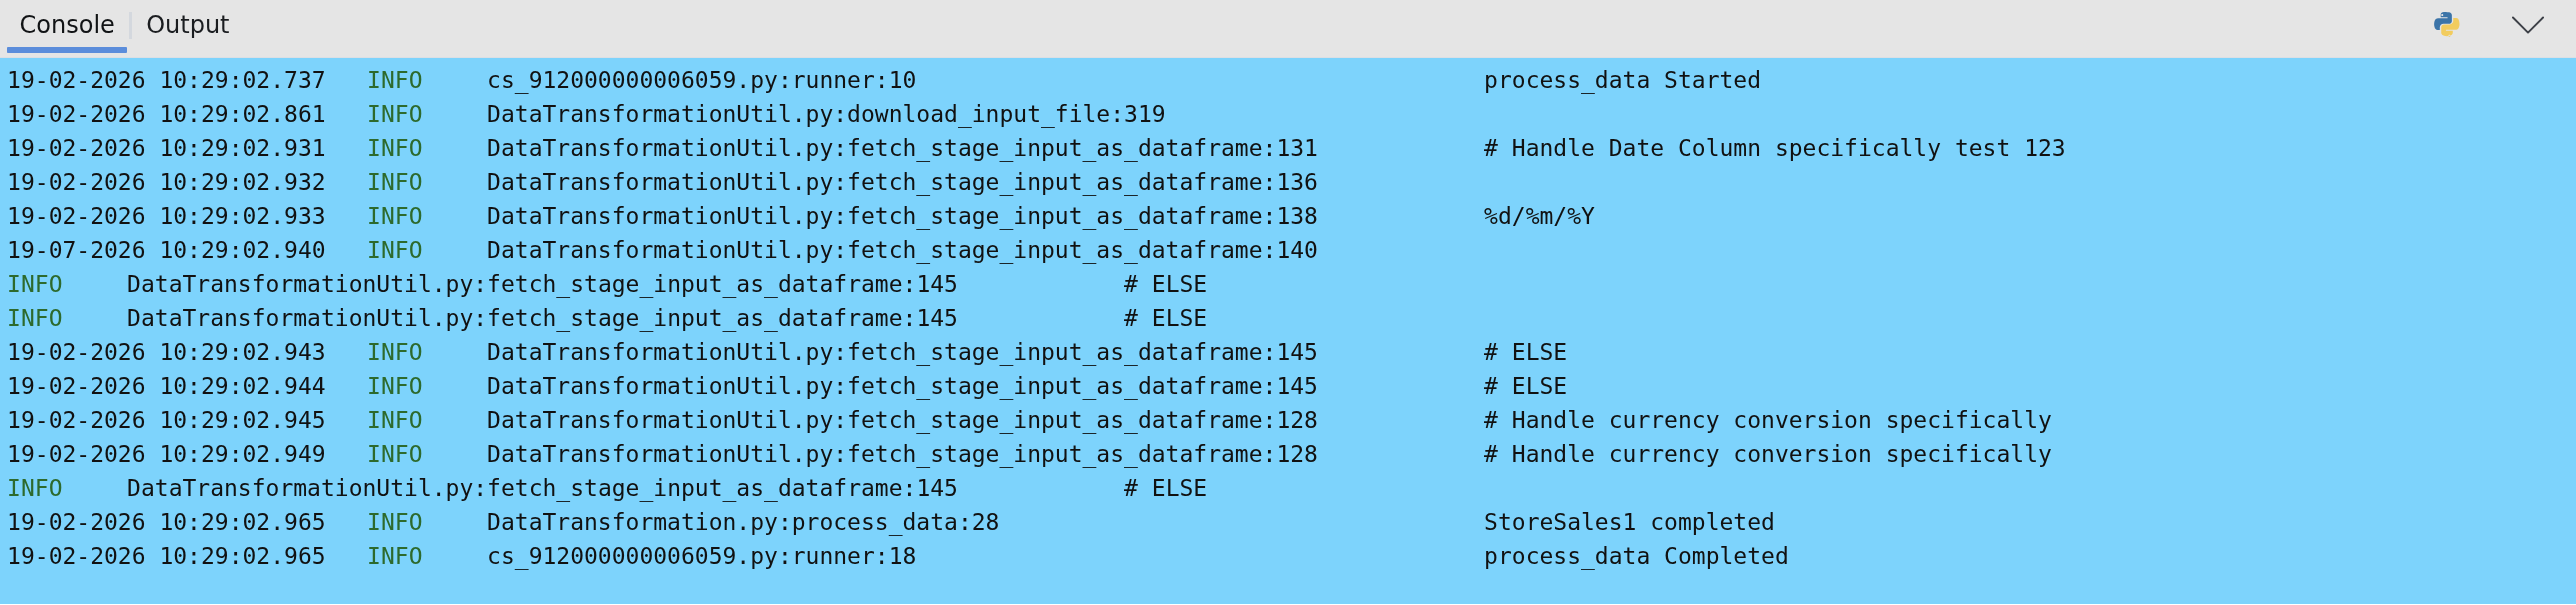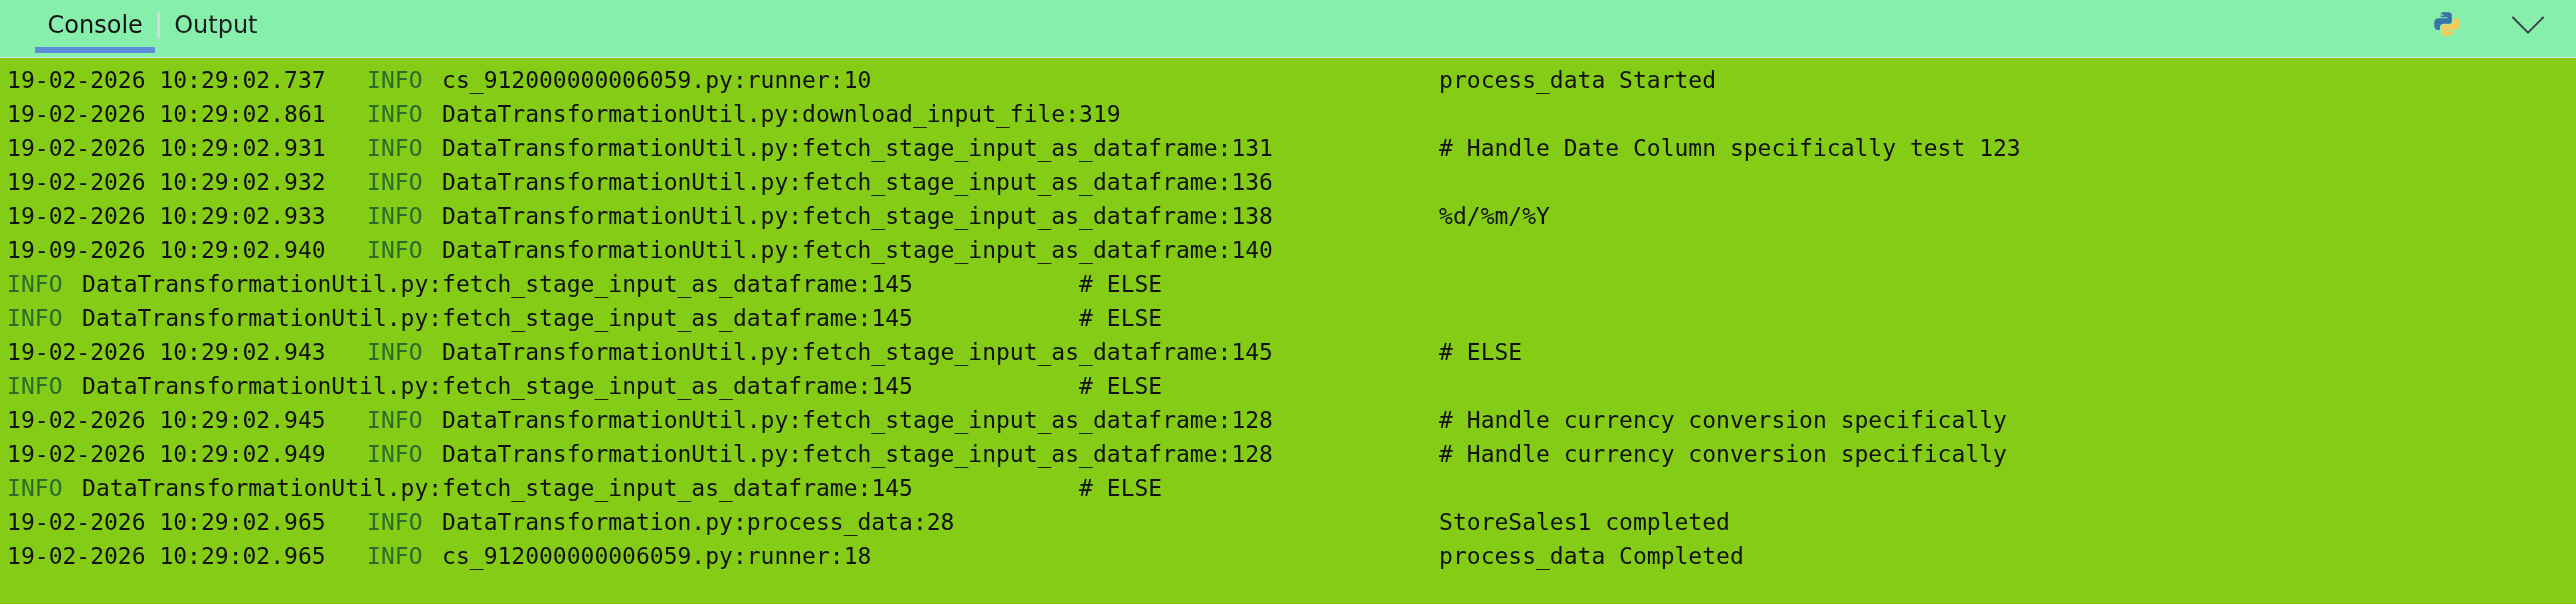--- a/index.html
+++ b/index.html
@@ -11,26 +11,25 @@
     width: 2576px;
     height: 605px;
     overflow: hidden;
     font-family: "DejaVu Sans", sans-serif;
   }
 
   
   .tabbar {
     position: relative;
     height: 58px;
-    background: #86efac;
+    background: #e5e5e5;
     border-bottom: 1.8px solid #dcdfe4;
     display: flex;
     align-items: flex-start;
     box-sizing: border-box;
-    padding-left: 28px;
   }
   .tabs {
     display: flex;
     align-items: center;
     height: 50px;
     padding-left: 7.1px;
   }
   .tab {
     position: relative;
     height: 50px;
@@ -75,21 +74,21 @@
     display: flex;
     align-items: center;
     justify-content: center;
     width: 36px;
     height: 36px;
   }
 
   
   .console {
     position: relative;
-    background: #84cc16;
+    background: #7dd3fc;
     height: 546px;
     overflow: hidden;
     padding-top: 5.3px;
     box-sizing: border-box;
   }
   .log-row {
     display: flex;
     align-items: baseline;
     height: 34px;
     font-family: "DejaVu Sans Mono", "Liberation Mono", monospace;
@@ -107,20 +106,21 @@
   }
   .col-level {
     width: 75px;
     flex: 0 0 75px;
     color: #2d6a2d;
   }
   .col-logger {
     width: 997px;
     flex: 0 0 997px;
     color: #111111;
+    margin-left: 45px;
   }
   .col-msg {
     flex: 1 1 auto;
     color: #111111;
   }
 </style>
 </head>
 <body>
 
 <div class="tabbar">
@@ -149,25 +149,25 @@
   </div>
 </div>
 
 <div class="console">
   <div id="log-rows">
       <div class="log-row"><span class="col-time">19-02-2026 10:29:02.737</span><span class="col-level">INFO</span><span class="col-logger">cs_912000000006059.py:runner:10</span><span class="col-msg">process_data Started</span></div>
       <div class="log-row"><span class="col-time">19-02-2026 10:29:02.861</span><span class="col-level">INFO</span><span class="col-logger">DataTransformationUtil.py:download_input_file:319</span></div>
       <div class="log-row"><span class="col-time">19-02-2026 10:29:02.931</span><span class="col-level">INFO</span><span class="col-logger">DataTransformationUtil.py:fetch_stage_input_as_dataframe:131</span><span class="col-msg"># Handle Date Column specifically test 123</span></div>
       <div class="log-row"><span class="col-time">19-02-2026 10:29:02.932</span><span class="col-level">INFO</span><span class="col-logger">DataTransformationUtil.py:fetch_stage_input_as_dataframe:136</span></div>
       <div class="log-row"><span class="col-time">19-02-2026 10:29:02.933</span><span class="col-level">INFO</span><span class="col-logger">DataTransformationUtil.py:fetch_stage_input_as_dataframe:138</span><span class="col-msg">%d/%m/%Y</span></div>
-      <div class="log-row"><span class="col-time">19-09-2026 10:29:02.940</span><span class="col-level">INFO</span><span class="col-logger">DataTransformationUtil.py:fetch_stage_input_as_dataframe:140</span></div>
+      <div class="log-row"><span class="col-time">19-07-2026 10:29:02.940</span><span class="col-level">INFO</span><span class="col-logger">DataTransformationUtil.py:fetch_stage_input_as_dataframe:140</span></div>
       <div class="log-row"><span class="col-level">INFO</span><span class="col-logger">DataTransformationUtil.py:fetch_stage_input_as_dataframe:145</span><span class="col-msg"># ELSE</span></div>
       <div class="log-row"><span class="col-level">INFO</span><span class="col-logger">DataTransformationUtil.py:fetch_stage_input_as_dataframe:145</span><span class="col-msg"># ELSE</span></div>
       <div class="log-row"><span class="col-time">19-02-2026 10:29:02.943</span><span class="col-level">INFO</span><span class="col-logger">DataTransformationUtil.py:fetch_stage_input_as_dataframe:145</span><span class="col-msg"># ELSE</span></div>
-      <div class="log-row"><span class="col-level">INFO</span><span class="col-logger">DataTransformationUtil.py:fetch_stage_input_as_dataframe:145</span><span class="col-msg"># ELSE</span></div>
+      <div class="log-row"><span class="col-time">19-02-2026 10:29:02.944</span><span class="col-level">INFO</span><span class="col-logger">DataTransformationUtil.py:fetch_stage_input_as_dataframe:145</span><span class="col-msg"># ELSE</span></div>
       <div class="log-row"><span class="col-time">19-02-2026 10:29:02.945</span><span class="col-level">INFO</span><span class="col-logger">DataTransformationUtil.py:fetch_stage_input_as_dataframe:128</span><span class="col-msg"># Handle currency conversion specifically</span></div>
       <div class="log-row"><span class="col-time">19-02-2026 10:29:02.949</span><span class="col-level">INFO</span><span class="col-logger">DataTransformationUtil.py:fetch_stage_input_as_dataframe:128</span><span class="col-msg"># Handle currency conversion specifically</span></div>
       <div class="log-row"><span class="col-level">INFO</span><span class="col-logger">DataTransformationUtil.py:fetch_stage_input_as_dataframe:145</span><span class="col-msg"># ELSE</span></div>
       <div class="log-row"><span class="col-time">19-02-2026 10:29:02.965</span><span class="col-level">INFO</span><span class="col-logger">DataTransformation.py:process_data:28</span><span class="col-msg">StoreSales1 completed</span></div>
       <div class="log-row"><span class="col-time">19-02-2026 10:29:02.965</span><span class="col-level">INFO</span><span class="col-logger">cs_912000000006059.py:runner:18</span><span class="col-msg">process_data Completed</span></div>
     </div>
 </div>
 
 
 </body></html>

